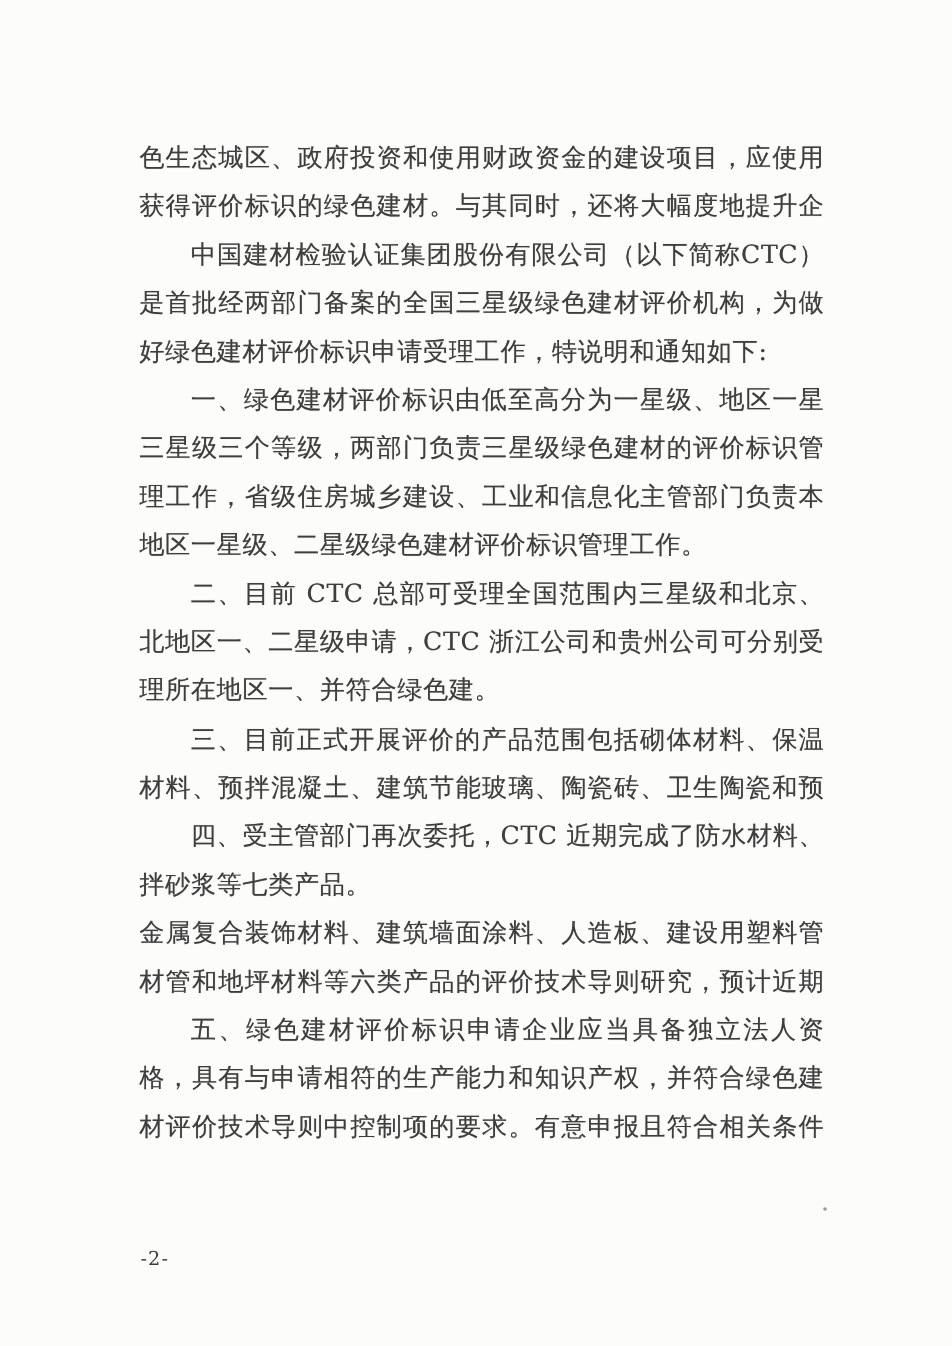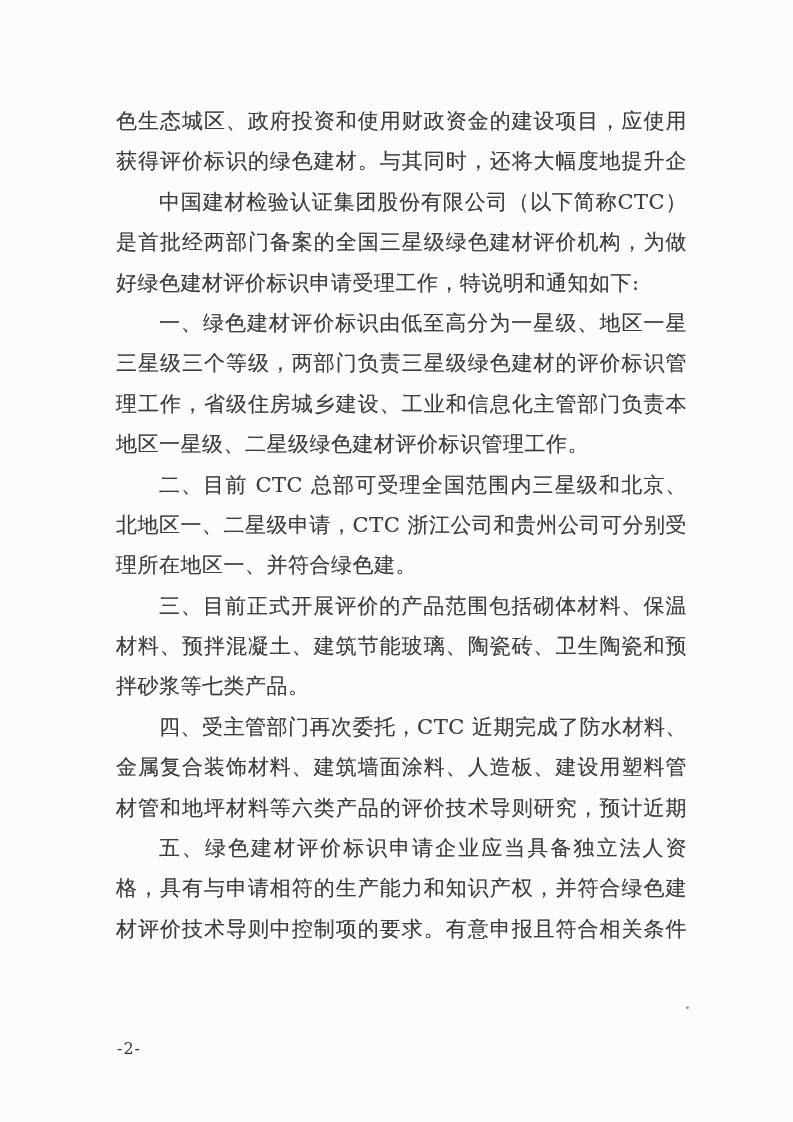--- a/index.html
+++ b/index.html
@@ -15,21 +15,21 @@
   .page {
     position: relative;
     width: 793px;
     height: 1122px;
     overflow: hidden;
     background: #fcfcfb;
   }
   .text-block {
     position: absolute;
     left: 116px;
-    top: 101px;
+    top: 111px;
     width: 571px;
   }
   .line {
     font-size: 21px;
     line-height: 40.4px;
     height: 40.4px;
     letter-spacing: 0.5px;
     color: #3e3e3e;
     text-align: justify;
     text-align-last: justify;
@@ -75,22 +75,22 @@
     <div class="line para-end">好绿色建材评价标识申请受理工作，特说明和通知如下:</div>
     <div class="line indent">一、绿色建材评价标识由低至高分为一星级、地区一星级</div>
     <div class="line">三星级三个等级，两部门负责三星级绿色建材的评价标识管</div>
     <div class="line">理工作，省级住房城乡建设、工业和信息化主管部门负责本</div>
     <div class="line para-end">地区一星级、二星级绿色建材评价标识管理工作。</div>
     <div class="line indent">二、目前 CTC 总部可受理全国范围内三星级和北京、湖</div>
     <div class="line">北地区一、二星级申请，CTC 浙江公司和贵州公司可分别受</div>
     <div class="line para-end">理所在地区一、并符合绿色建。</div>
     <div class="line indent">三、目前正式开展评价的产品范围包括砌体材料、保温</div>
     <div class="line">材料、预拌混凝土、建筑节能玻璃、陶瓷砖、卫生陶瓷和预</div>
+    <div class="line indent">四、受主管部门再次委托，CTC 近期完成了防水材料、</div>
     <div class="line para-end">拌砂浆等七类产品。</div>
-    <div class="line indent">四、受主管部门再次委托，CTC 近期完成了防水材料、</div>
     <div class="line">金属复合装饰材料、建筑墙面涂料、人造板、建设用塑料管</div>
     <div class="line">材管和地坪材料等六类产品的评价技术导则研究，预计近期</div>
     <div class="line indent">五、绿色建材评价标识申请企业应当具备独立法人资</div>
     <div class="line">格，具有与申请相符的生产能力和知识产权，并符合绿色建</div>
     <div class="line">材评价技术导则中控制项的要求。有意申报且符合相关条件</div>
   </div>
 
   <div class="page-number">-2-</div>
 
   <div class="speck"></div>

